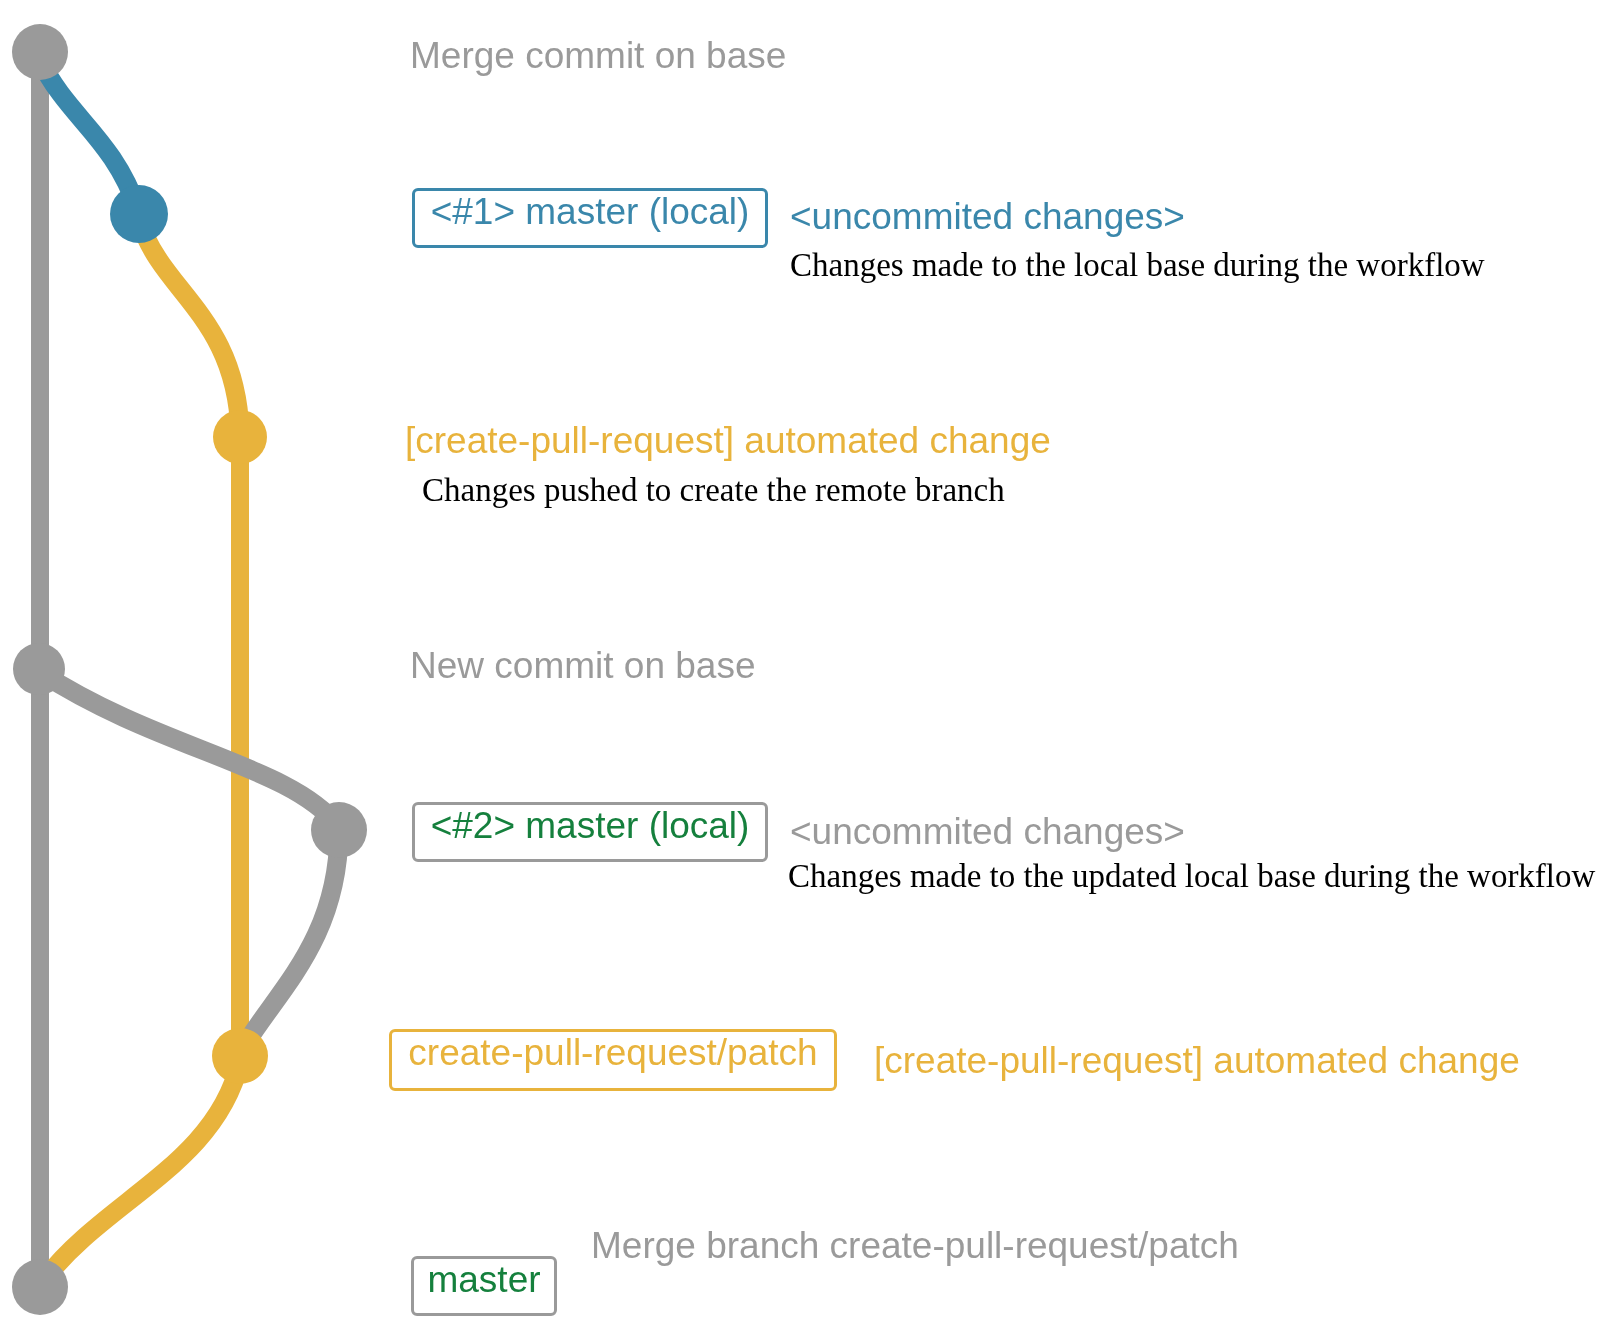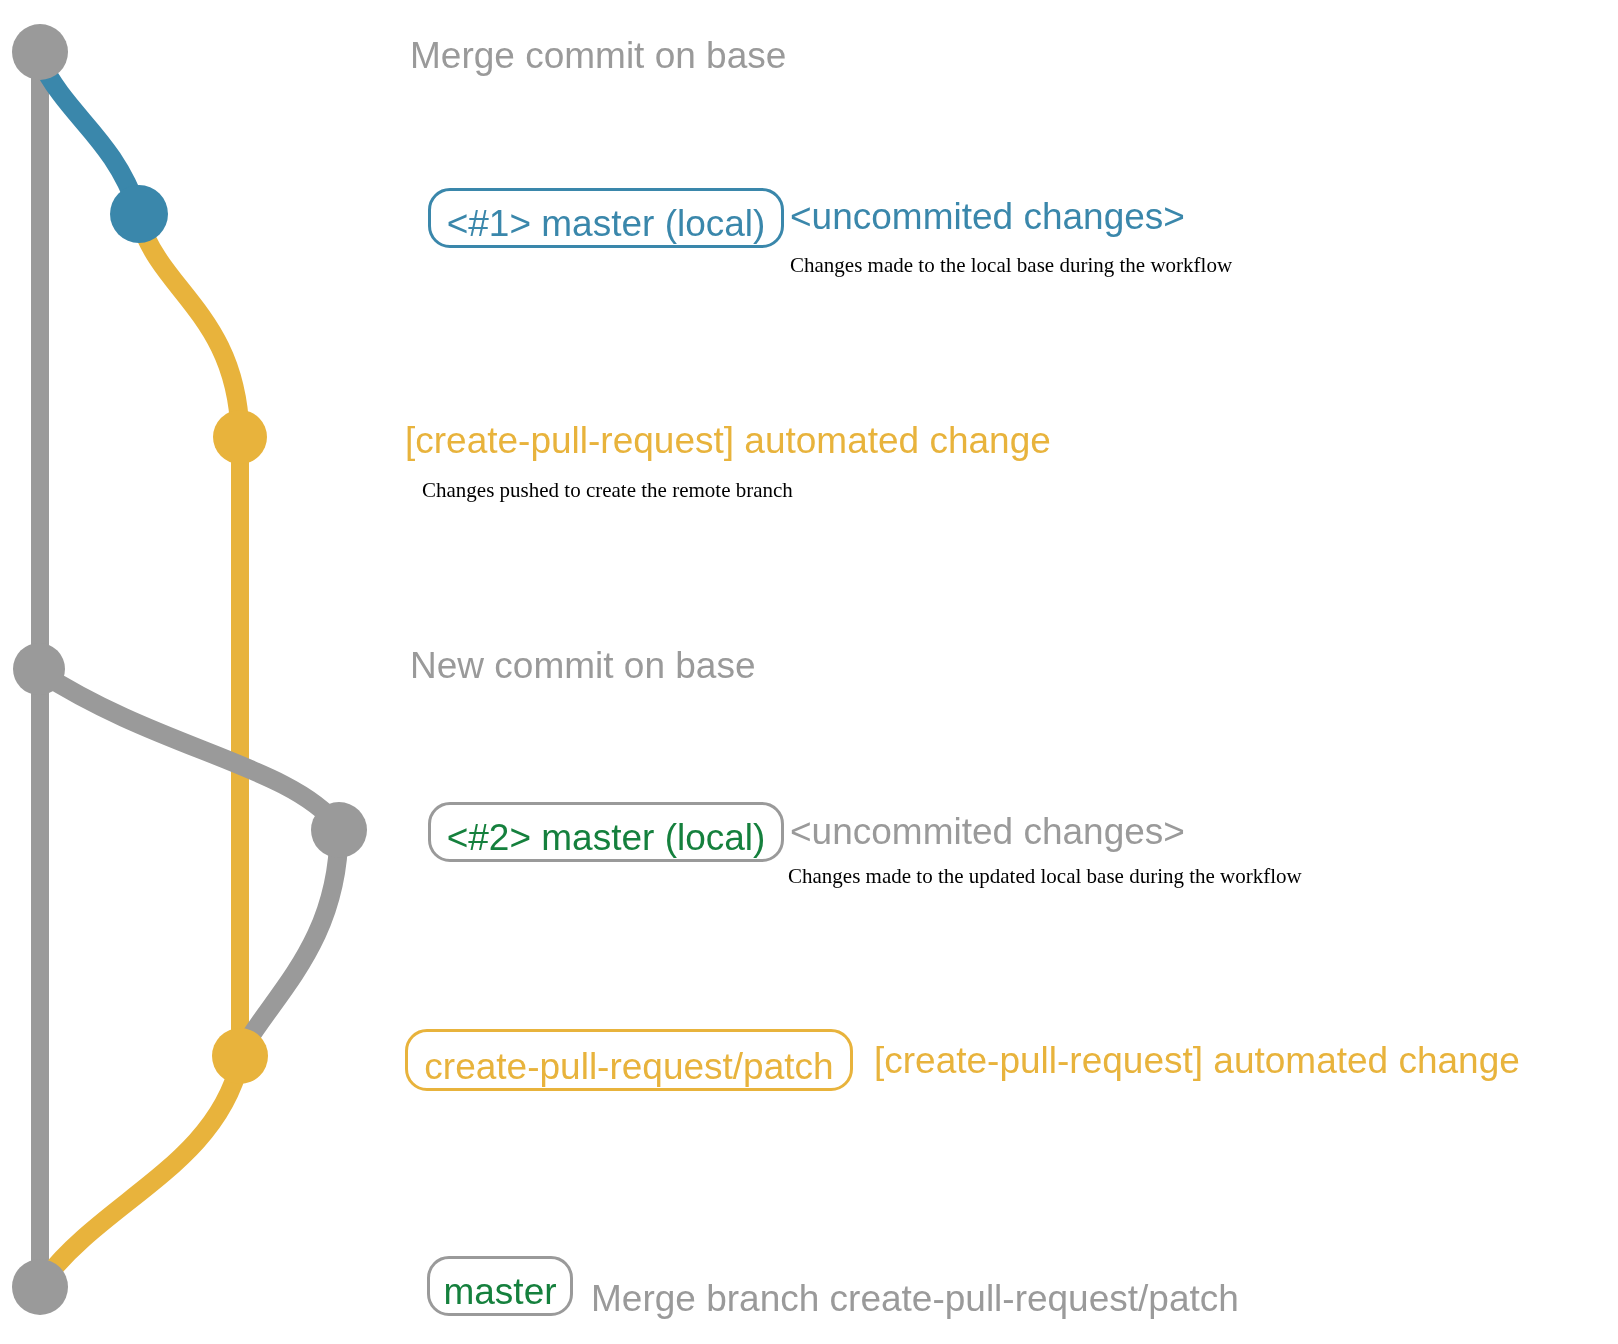--- a/index.html
+++ b/index.html
@@ -15,39 +15,38 @@
 
   .txt {
     position: absolute;
     white-space: nowrap;
     transform: translateY(-50%);
     font-size: 37px;
     line-height: 1;
   }
   .serif {
     font-family: "Liberation Serif", serif;
-    font-size: 21px;
+    font-size: 33px;
     color: #000000;
   }
   .gray   { color: #9a9a9a; }
   .blue   { color: #3a87ab; }
   .yellow { color: #e8b33c; }
 
   .badge {
     position: absolute;
     box-sizing: border-box;
     display: flex;
-    align-items: flex-end;
+    align-items: flex-start;
     justify-content: center;
     border: 3px solid;
-    border-radius: 22px;
+    border-radius: 6px;
     font-size: 37px;
     white-space: nowrap;
     background: #ffffff;
-    margin-left: 16px;
   }
   .badge.blue   { border-color: #3a87ab; color: #3a87ab; }
   .badge.gray   { border-color: #9a9a9a; color: #15803d; }
   .badge.yellow { border-color: #e8b33c; color: #e8b33c; }
 </style>
 </head>
 <body>
 
 <div class="canvas">
 
@@ -96,15 +95,15 @@
   <div class="txt serif" style="left:788px; top:876px;">Changes made to the updated local base during the workflow</div>
 
   <div class="badge yellow" style="left:389px; top:1029px; width:448px; height:62px;">
     <span>create-pull-request/patch</span>
   </div>
   <div class="txt yellow" style="left:874px; top:1060px;">[create-pull-request] automated change</div>
 
   <div class="badge gray" style="left:411px; top:1256px; width:146px; height:60px;">
     <span>master</span>
   </div>
-  <div class="txt gray" style="left:591px; top:1298px;">Merge branch create-pull-request/patch</div>
+  <div class="txt gray" style="left:591px; top:1245px;">Merge branch create-pull-request/patch</div>
 
 </div>
 
 </body></html>

